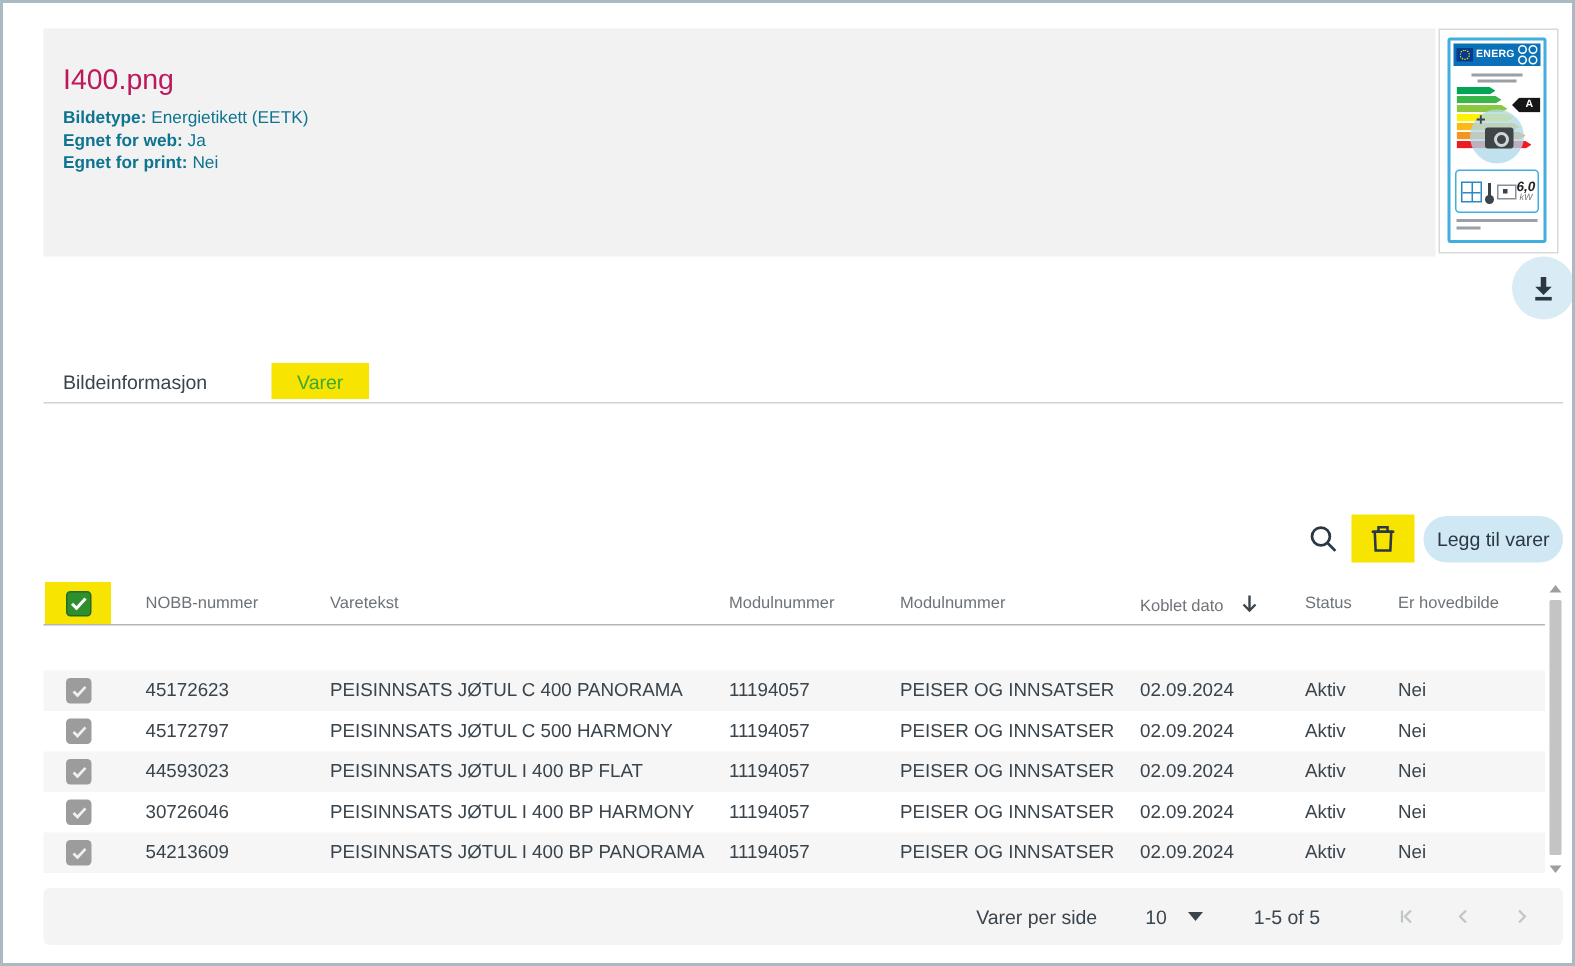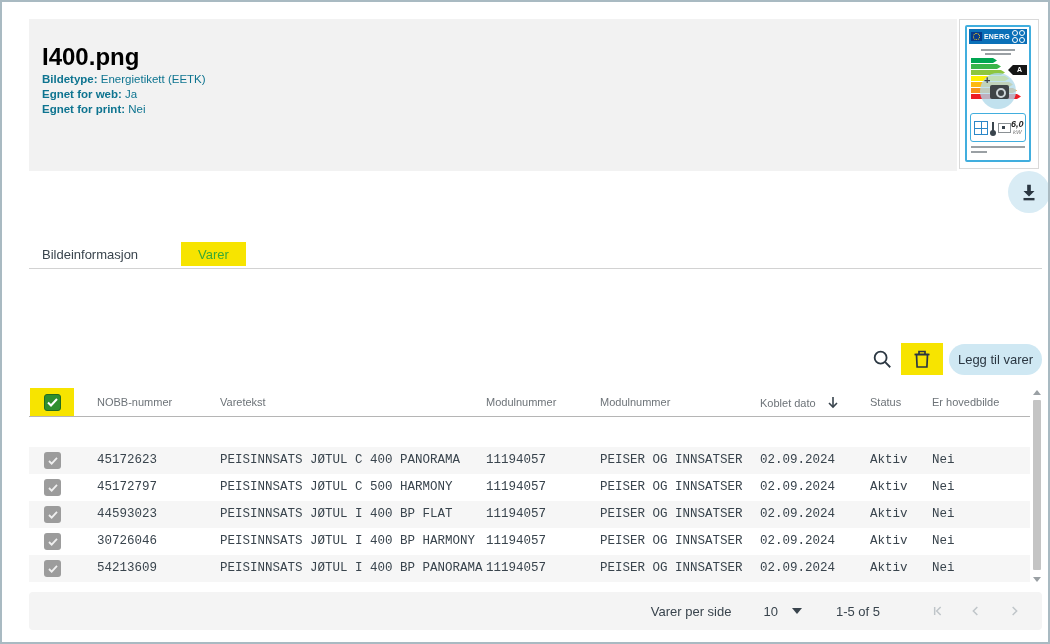--- a/index.html
+++ b/index.html
@@ -3,21 +3,21 @@
 <meta charset="utf-8">
 <style>
   html,body{margin:0;padding:0;background:#fff;}
   .frame{
     position:relative;width:1050px;height:644px;box-sizing:border-box;
     border:2px solid #a9bac2;background:#fff;overflow:hidden;
     font-family:"Liberation Sans",sans-serif;color:#39444d;
   }
   
   .top-panel{position:absolute;left:27px;top:17px;width:928px;height:152px;background:#f2f2f2;}
-  .file-title{position:absolute;left:13px;top:24px;font-size:24px;font-weight:bold;color:#000000;}
+  .file-title{position:absolute;left:13px;top:24px;font-size:19px;font-weight:normal;color:#be185d;}
   .meta{position:absolute;left:13px;top:53px;font-size:11.5px;line-height:15px;color:#0e7490;}
   .meta .meta-label{font-weight:bold;}
   
   .thumb-box{position:absolute;left:957px;top:17px;width:80px;height:150px;background:#fff;border:1px solid #d9d9d9;box-sizing:border-box;}
   .elabel{position:absolute;left:5px;top:5px;width:66px;height:137px;border:2px solid #41aede;border-radius:2px;background:#fff;box-sizing:border-box;overflow:hidden;}
   .el-header{position:absolute;left:2px;right:2px;top:2px;height:15px;background:#0a70b8;display:flex;align-items:center;padding:0 2px;box-sizing:border-box;}
   .el-flag{width:11px;height:9px;background:#063a8c;display:flex;align-items:center;justify-content:center;flex:0 0 auto;}
   .el-flag i{display:block;width:5px;height:5px;border:1px dotted #ffd617;border-radius:50%;}
   .el-energ{color:#fff;font-size:7px;font-weight:bold;margin-left:2px;letter-spacing:.2px;}
   .el-circles{margin-left:auto;display:grid;grid-template-columns:6px 6px;grid-gap:1px;}
@@ -73,21 +73,21 @@
   .th{position:absolute;top:8px;white-space:nowrap;cursor:pointer;}
   .hl-check{position:absolute;left:28px;top:0;width:44px;height:28px;background:#f7e400;display:flex;align-items:center;justify-content:center;}
   .cb{width:17px;height:17px;border-radius:3px;display:flex;align-items:center;justify-content:center;cursor:pointer;}
   .cb-green{background:#2f8f2f;border:1px solid #226b22;box-sizing:border-box;}
   .cb-gray{background:#9c9c9c;}
   .thead-line{position:absolute;left:27px;top:414px;width:1001px;border-top:1px solid #b5b5b5;}
   .tbody{position:absolute;left:27px;top:445px;width:1001px;}
   .trow{position:relative;height:27px;font-size:12.5px;color:#39444d;}
   .trow:nth-child(odd){background:#f6f6f6;}
   .trow:nth-child(even){background:#fff;}
-  .td{position:absolute;top:0;line-height:27px;white-space:nowrap;font-family:Liberation Mono, monospace;}
+  .td{position:absolute;top:0;line-height:27px;white-space:nowrap;}
   .td-cb{position:absolute;left:15px;top:5px;}
   .c-nobb{left:68px;} .c-vtekst{left:191px;} .c-mnum{left:457px;} .c-mtekst{left:571px;}
   .c-dato{left:731px;} .c-status{left:841px;} .c-hoved{left:903px;}
   
   .vscroll{position:absolute;left:1030px;top:386px;width:11px;height:196px;}
   .vs-arrow{position:absolute;left:1px;width:0;height:0;border-left:4px solid transparent;border-right:4px solid transparent;}
   .vs-up{top:2px;border-bottom:5px solid #9aa0a4;}
   .vs-down{bottom:2px;border-top:5px solid #9aa0a4;}
   .vs-thumb{position:absolute;left:1px;top:12px;width:8px;height:170px;background:#c4c4c4;border-radius:1px;cursor:pointer;}
   

